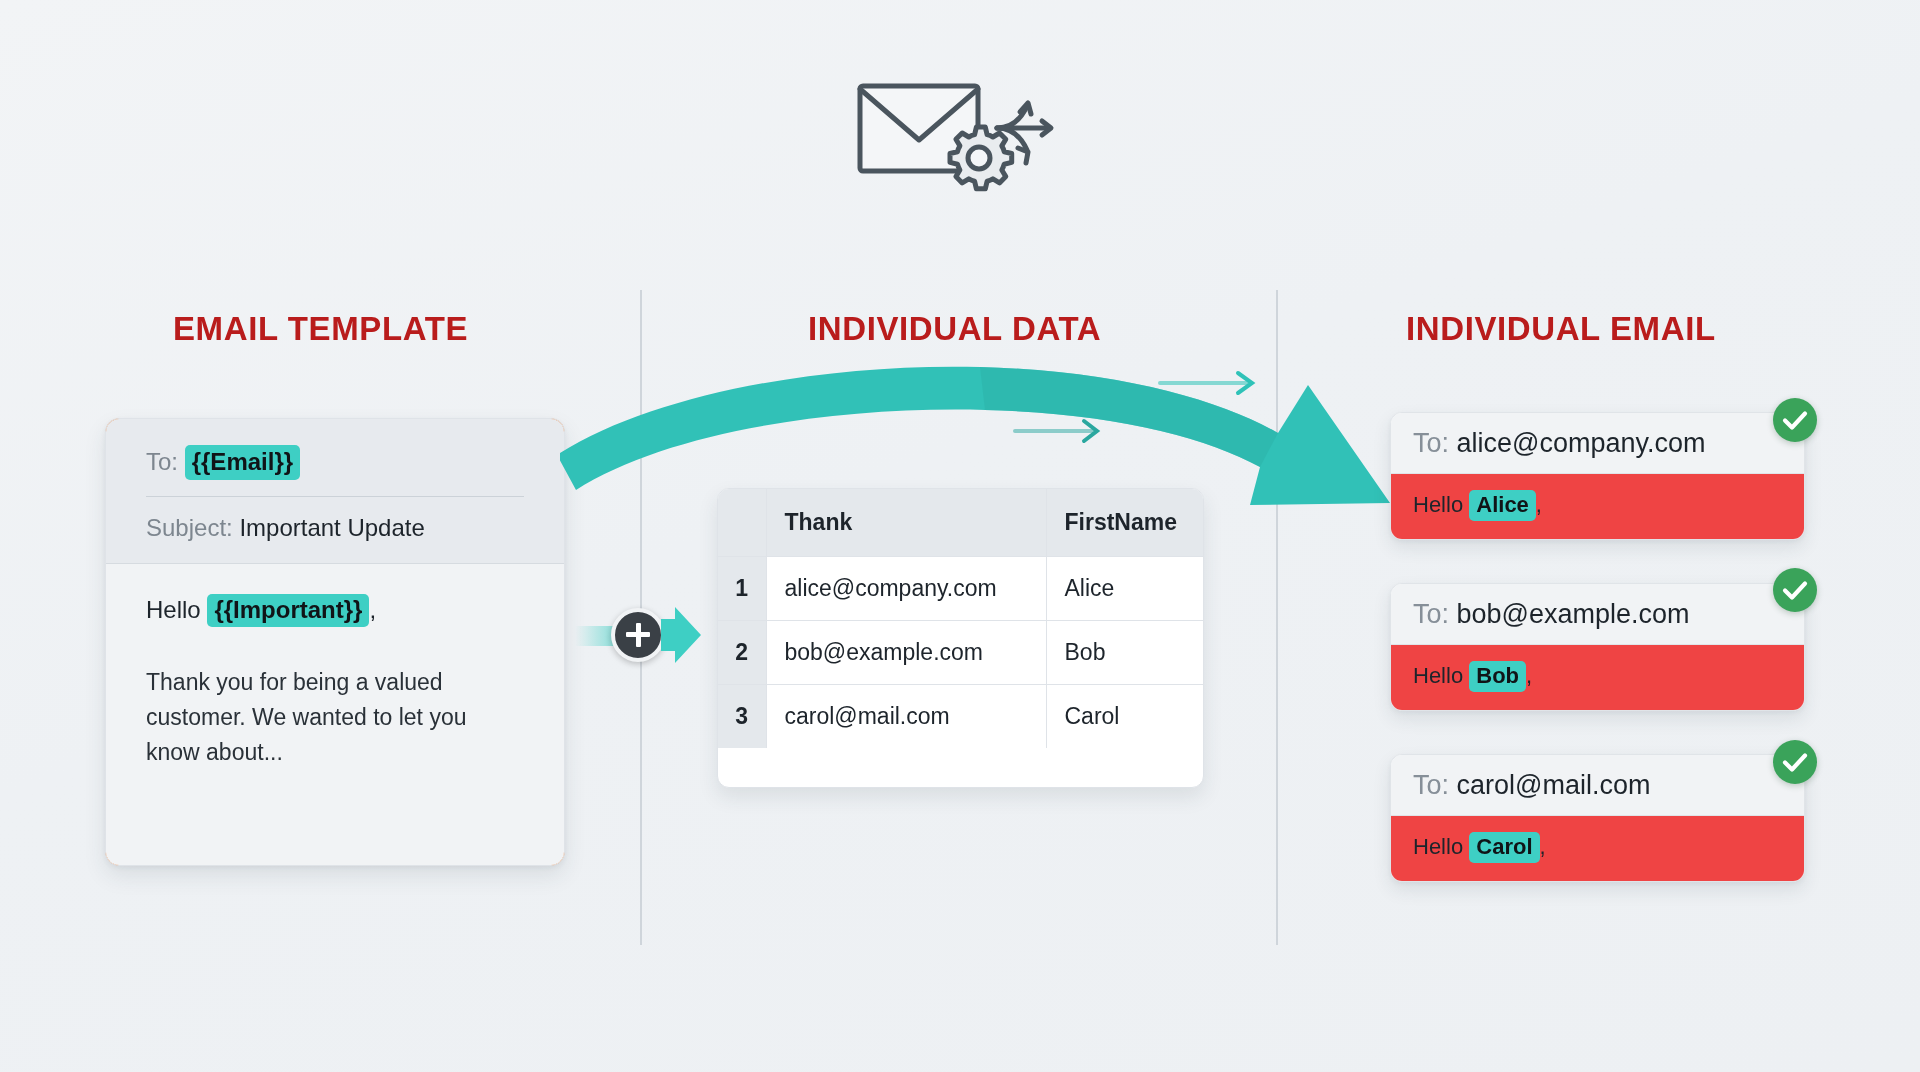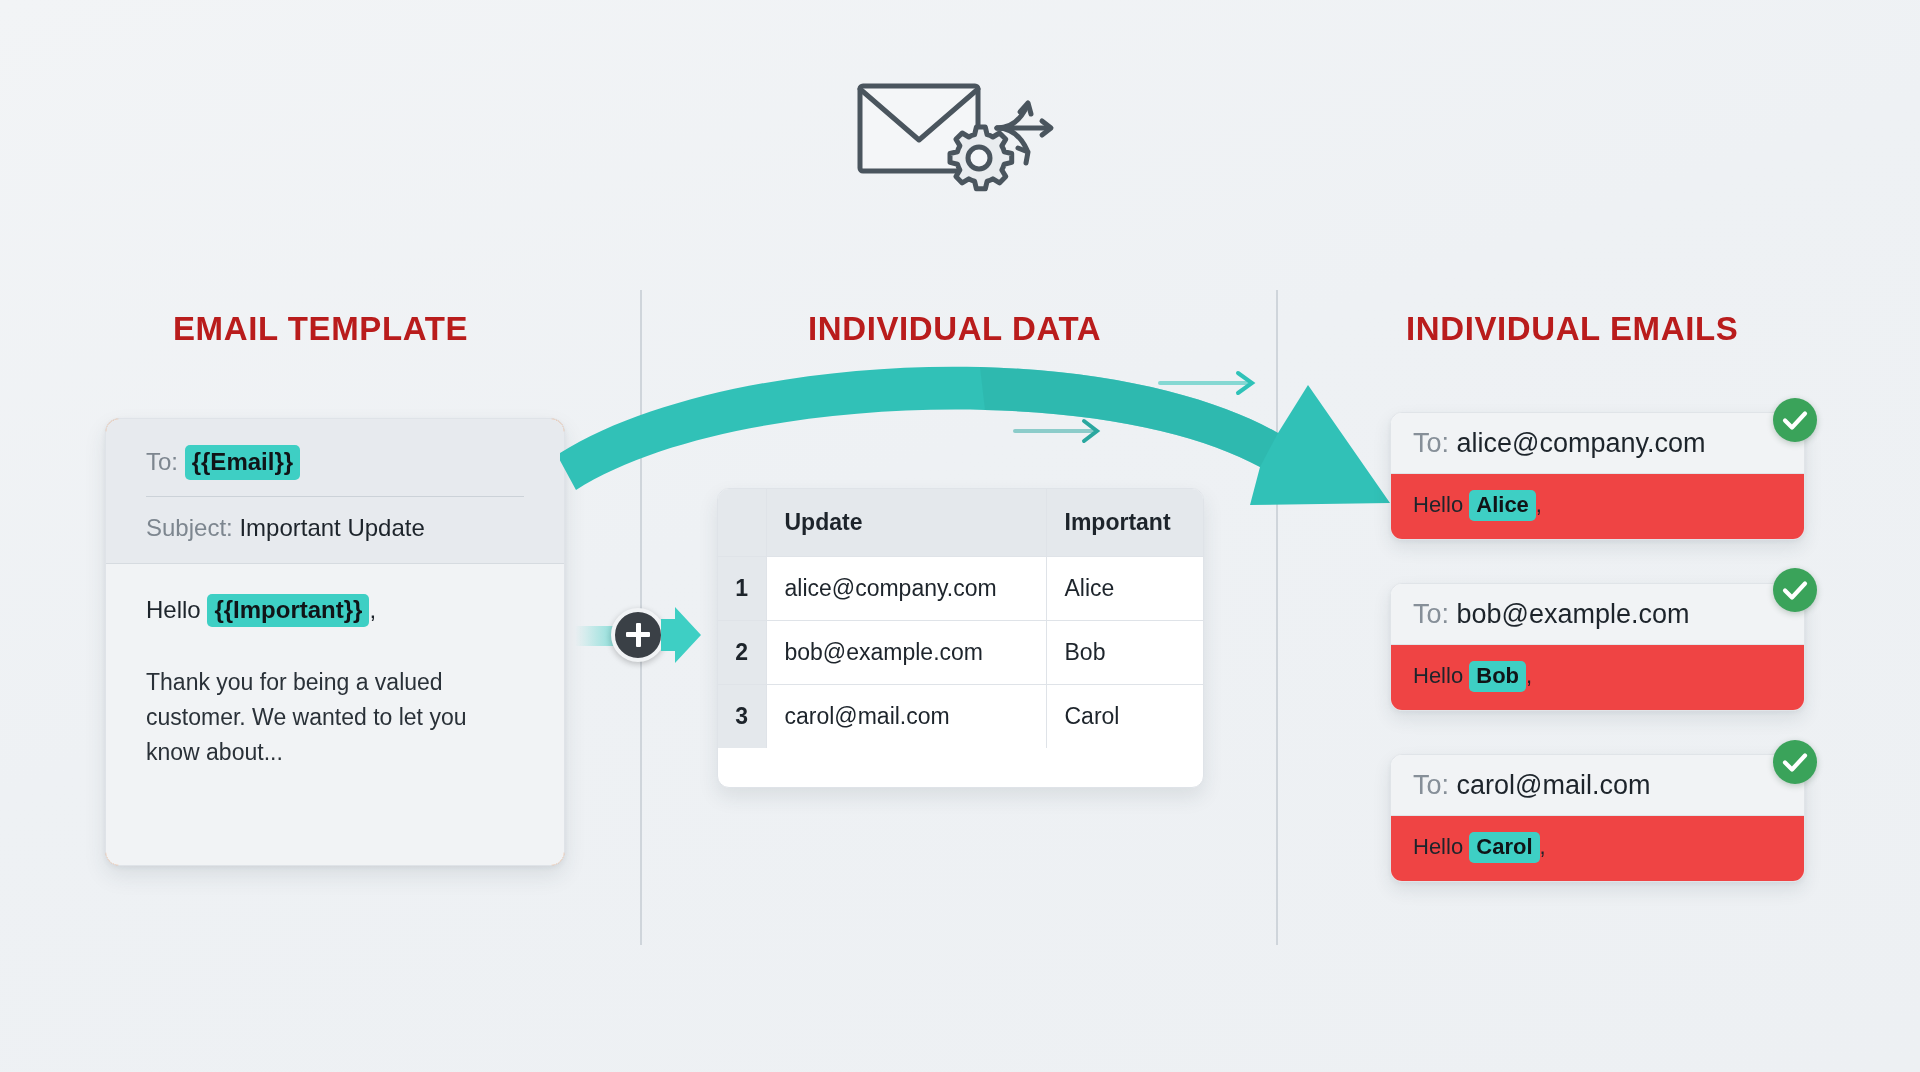--- a/index.html
+++ b/index.html
@@ -281,21 +281,21 @@
       <path d="M165 44 l8 -9 l3 11" fill="none"></path>
       <path d="M142 60 h52"></path>
       <path d="M187 53 l9 7 l-9 7" fill="none"></path>
       <path d="M142 60 q20 0 30 22"></path>
       <path d="M163 80 l10 4 l-2 11" fill="none"></path>
     </svg>
   </div>
 
   <div class="col-heading heading-left">EMAIL TEMPLATE</div>
   <div class="col-heading heading-mid">INDIVIDUAL DATA</div>
-  <div class="col-heading heading-right">INDIVIDUAL EMAILS</div>
+  <div class="col-heading heading-right">INDIVIDUAL EMAIL</div>
 
   <div class="divider divider-1"></div>
   <div class="divider divider-2"></div>
 
   <div class="template-card">
     <div class="template-head">
       <div class="tpl-row">
         <span class="tpl-label">To:</span>
         <span class="token">{{Email}}</span>
       </div>
@@ -322,22 +322,22 @@
         <path d="M2 14 h14 v-12 l26 28 l-26 28 v-12 h-14 z" fill="#3ecfc4"></path>
       </svg>
     </div>
   </div>
 
   <div class="table-card">
     <table class="recipients">
       <thead>
         <tr>
           <th class="col-idx cell-idx"></th>
-          <th class="col-email">Update</th>
-          <th>Important</th>
+          <th class="col-email">Thank</th>
+          <th>FirstName</th>
         </tr>
       </thead>
       <tbody>
         <tr>
           <td class="cell-idx">1</td>
           <td>alice@company.com</td>
           <td>Alice</td>
         </tr>
         <tr>
           <td class="cell-idx">2</td>

